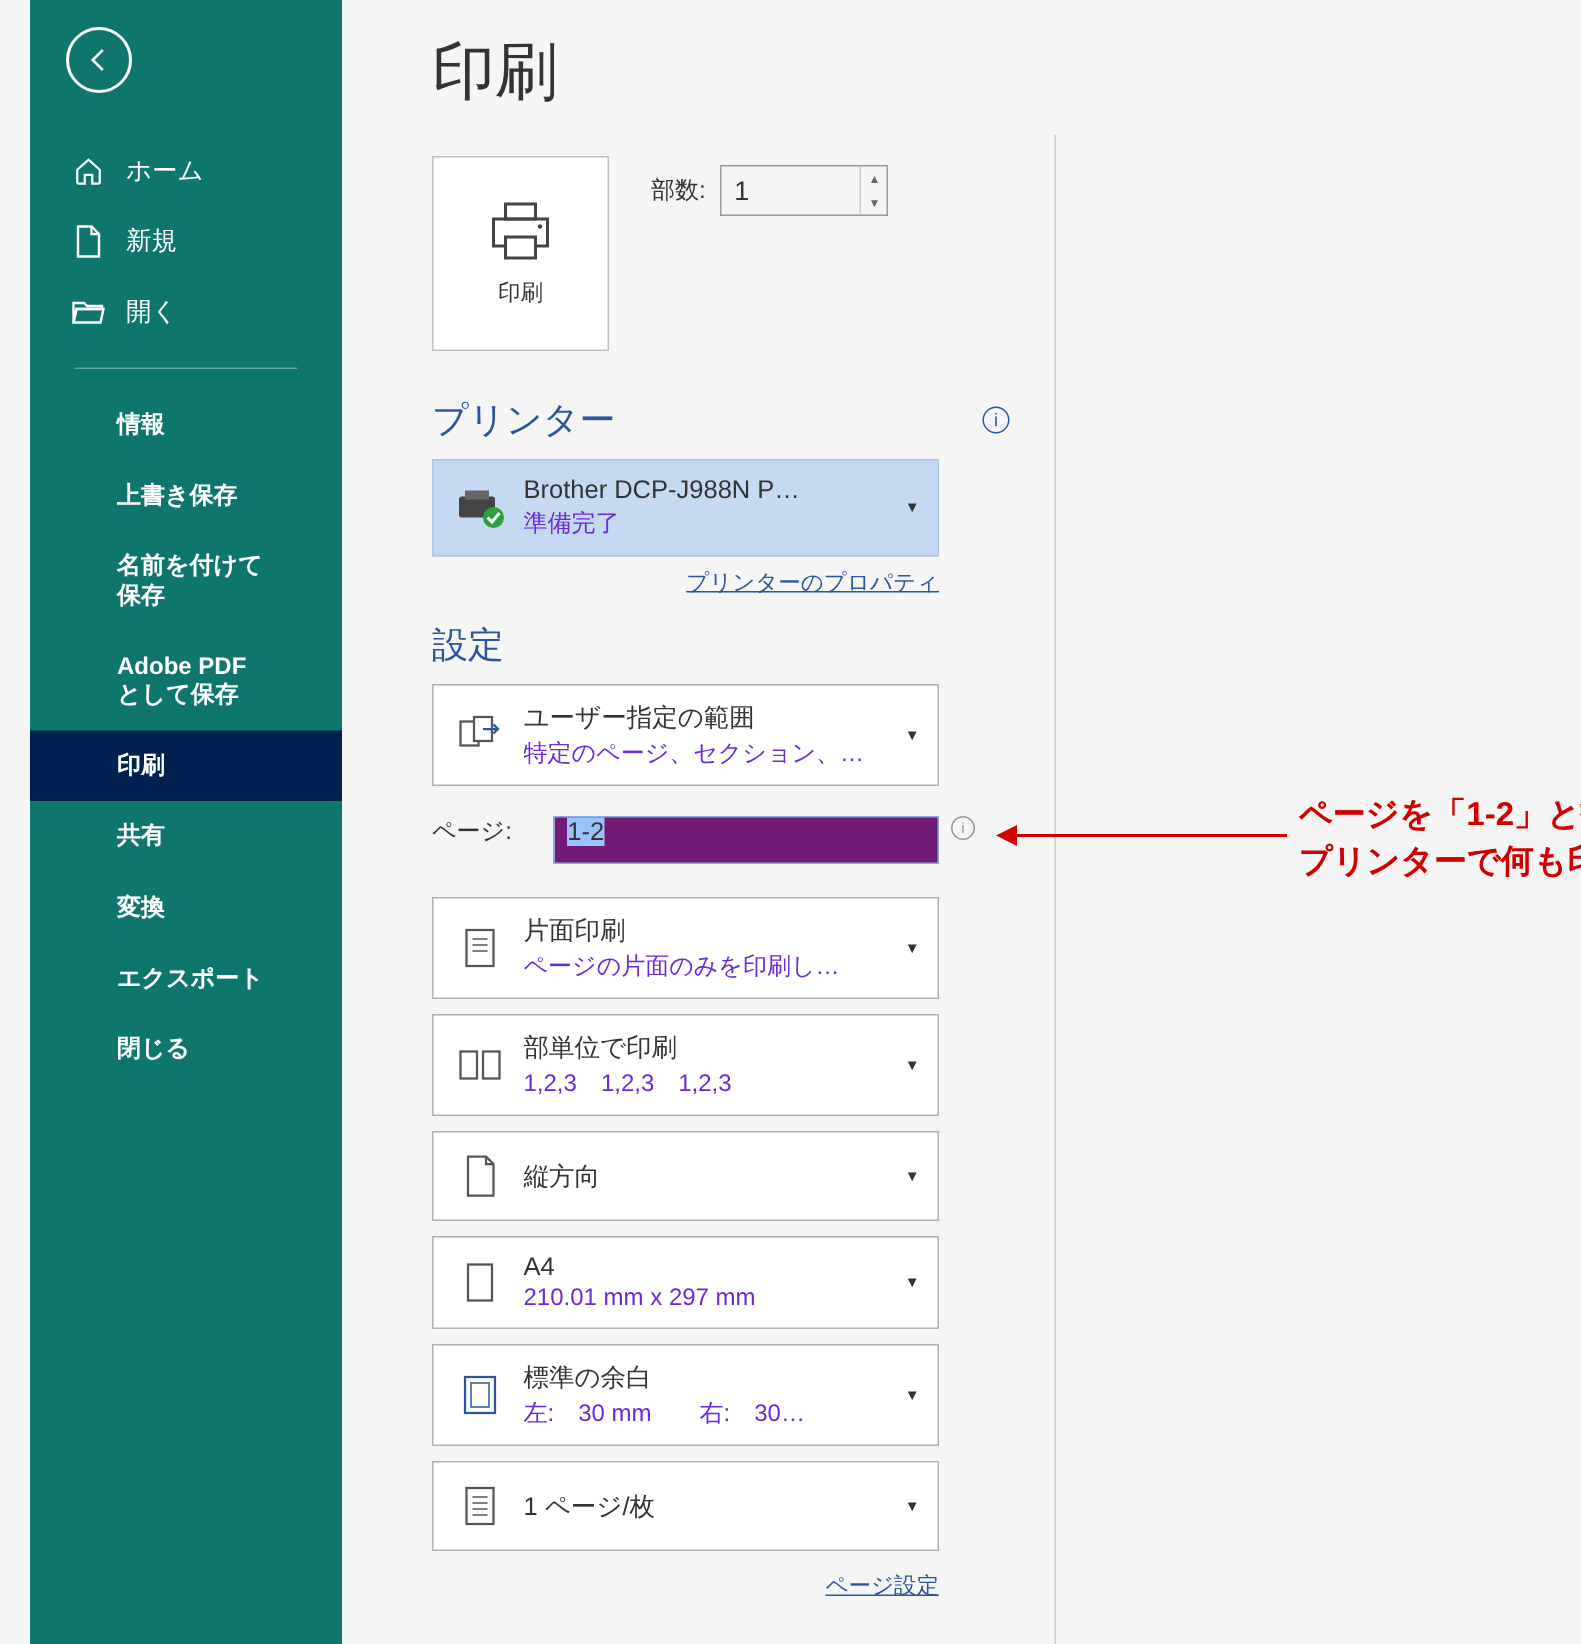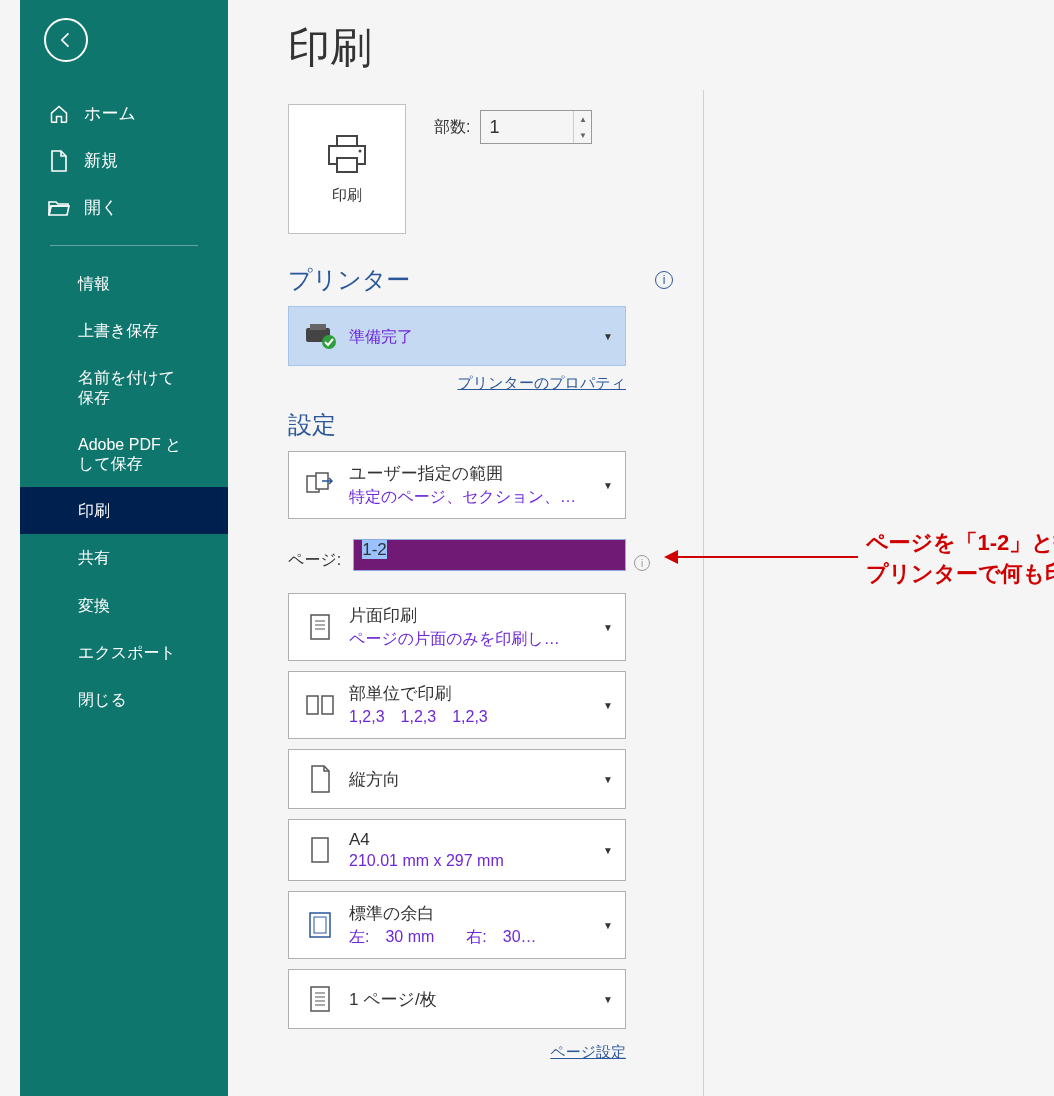--- a/index.html
+++ b/index.html
@@ -7,21 +7,21 @@
 
 .sidebar { width: 208px; background: #0f766e; color: #fff; padding-top: 18px; margin-left: 20px; }
 .back-btn { width: 44px; height: 44px; border: 2px solid #fff; border-radius: 50%; margin-left: 24px; display: flex; align-items: center; justify-content: center; cursor: pointer; }
 .back-btn svg { width: 20px; height: 20px; }
 .nav-top { margin-top: 28px; }
 .nav-item { display: flex; align-items: center; padding: 12px 28px; cursor: pointer; }
 .nav-item .icon { width: 22px; height: 22px; margin-right: 14px; display: flex; align-items: center; justify-content: center; }
 .nav-item .label { font-size: 17px; }
 .nav-divider { border-top: 1px solid rgba(255,255,255,0.35); margin: 14px 30px; }
 .nav-sub { }
-.nav-sub .nav-item { padding: 14px 44px 14px 58px; }
+.nav-sub .nav-item { padding: 14px 44px 14px 58px; font-weight: bold; }
 .nav-sub .nav-item.active { background: #002050; }
 .nav-sub .nav-item .label { font-size: 16px; line-height: 1.2; }
 
 .main { flex: 1; display: flex; }
 .print-panel { width: 475px; padding: 20px 30px 20px 60px; position: relative; }
 .page-title { font-size: 42px; font-weight: 300; color: #333; margin-bottom: 28px; }
 
 .print-head { display: flex; align-items: flex-start; gap: 28px; margin-bottom: 30px; }
 .print-btn { width: 118px; height: 130px; border: 1px solid #c0c0c0; background: #fff; display: flex; flex-direction: column; align-items: center; justify-content: center; cursor: pointer; }
 .print-btn .label { margin-top: 12px; font-size: 15px; color: #333; }
@@ -40,21 +40,21 @@
 .dropdown.printer { background: #c5d9f2; border-color: #a8c5e6; }
 .dropdown .dd-icon { width: 38px; height: 38px; margin-right: 10px; display: flex; align-items: center; justify-content: center; flex-shrink: 0; }
 .dropdown .dd-text { flex: 1; overflow: hidden; }
 .dropdown .dd-title { font-size: 17px; color: #333; white-space: nowrap; overflow: hidden; text-overflow: ellipsis; }
 .dropdown .dd-sub { font-size: 16px; color: #6d28d9; white-space: nowrap; overflow: hidden; text-overflow: ellipsis; margin-top: 2px; }
 .dropdown .dd-arrow { color: #333; font-size: 10px; }
 
 .link { color: #2b579a; text-decoration: underline; font-size: 15px; cursor: pointer; }
 .link-row { text-align: right; width: 338px; margin: 8px 0 16px; }
 
-.pages-row { display: flex; align-items: flex-end; gap: 12px; margin: 10px 0 12px; width: 338px; position: relative; }
+.pages-row { display: flex; align-items: flex-start; gap: 28px; margin: 10px 0 12px; width: 338px; position: relative; }
 .pages-label { font-size: 16px; color: #333; }
 .pages-input { flex: 1; height: 32px; border: 1px solid #8faadc; background: #701a75; padding: 0 8px; font-size: 17px; color: #333; }
 .pages-input .hl { background: #99c2ff; }
 .info-icon-sm { width: 16px; height: 16px; border: 1px solid #999; border-radius: 50%; display: flex; align-items: center; justify-content: center; color: #999; font-size: 10px; position: absolute; right: -24px; }
 
 .settings-group { display: flex; flex-direction: column; gap: 10px; }
 
 .annotation { position: absolute; left: 438px; top: 524px; width: 600px; pointer-events: none; }
 .annotation .arrow-line { position: absolute; top: 32px; left: 0; width: 192px; height: 2px; background: #d00000; }
 .annotation .arrow-head { position: absolute; top: 26px; left: -2px; width: 0; height: 0; border-right: 14px solid #d00000; border-top: 7px solid transparent; border-bottom: 7px solid transparent; }
@@ -164,20 +164,21 @@
     <div class="dropdown printer">
       <div class="dd-icon">
         <svg width="36" height="28" viewBox="0 0 36 28">
             <rect x="4" y="6" width="24" height="14" rx="2" fill="#444"></rect>
             <rect x="8" y="2" width="16" height="6" fill="#666"></rect>
             <circle cx="27" cy="20" r="7" fill="#2e9e3f"></circle>
             <path d="M23 20l3 3 5-6" stroke="#fff" stroke-width="2" fill="none"></path>
           </svg>
       </div>
       <div class="dd-text">
+        <div class="dd-title">Brother DCP-J988N P…</div>
         <div class="dd-sub">準備完了</div>
       </div>
       <div class="dd-arrow">▼</div>
     </div>
     <div class="link-row"><span class="link">プリンターのプロパティ</span></div>
 
     <div class="section-title">設定</div>
 
     <div class="settings-group">
       <div class="dropdown">

